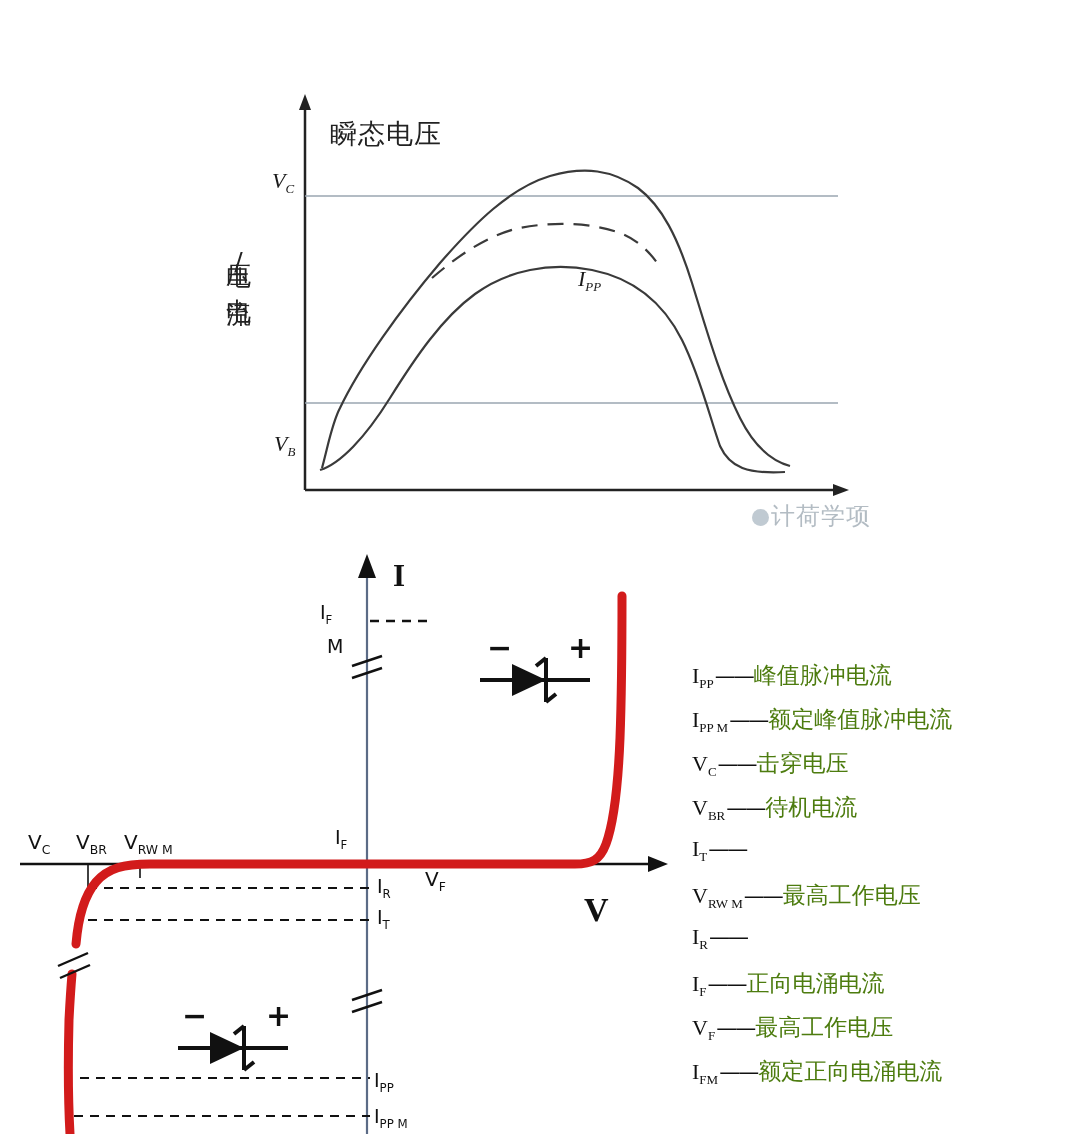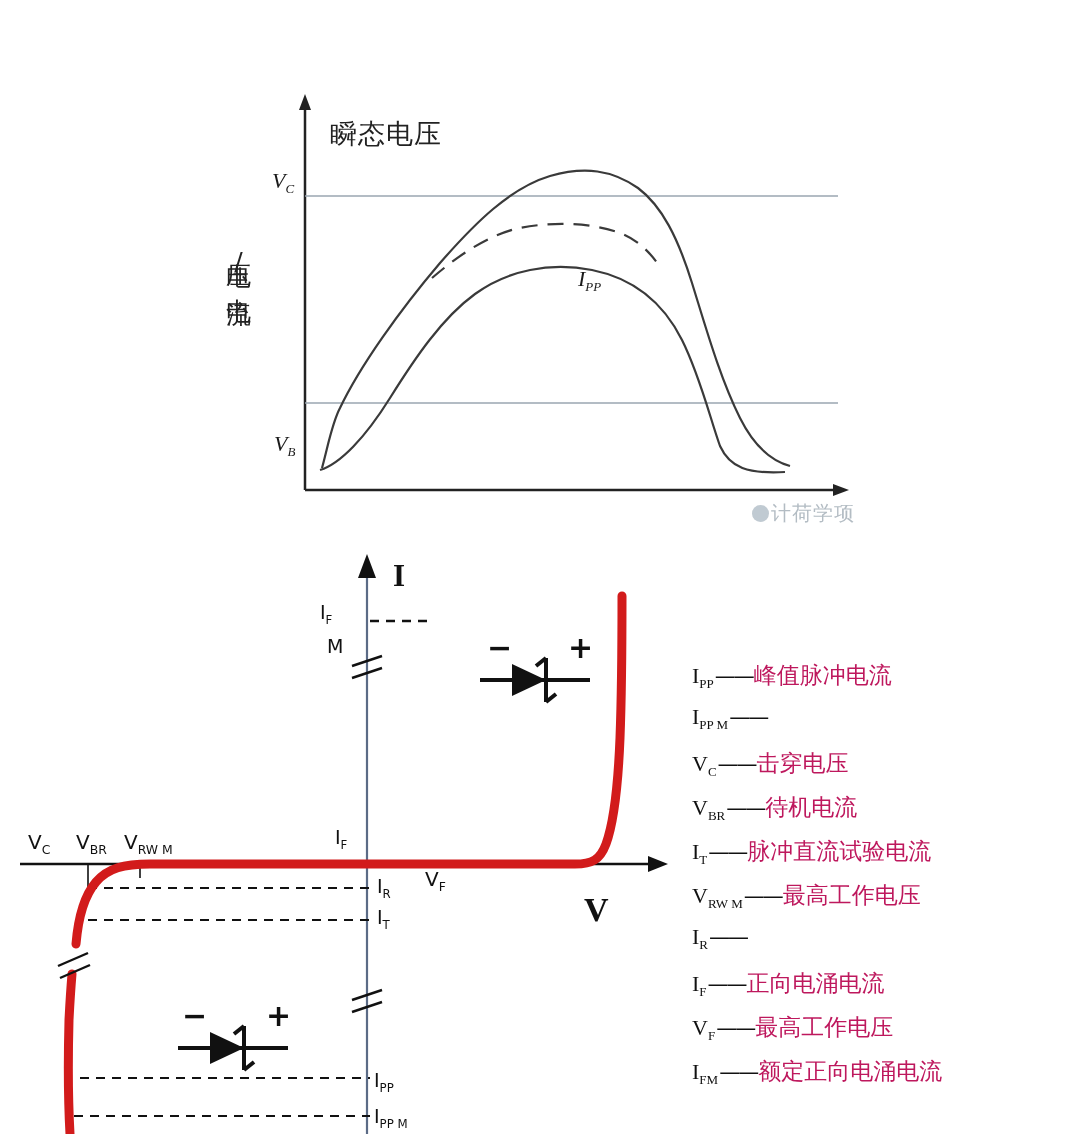--- a/index.html
+++ b/index.html
@@ -76,21 +76,21 @@
     top: 248px;
     font-size: 22px;
     font-style: italic;
     font-family: "Liberation Serif", serif;
   }
   .lab-ipp-top sub { font-size: 13px; }
   .watermark {
     position: absolute;
     left: 752px;
     top: 482px;
-    font-size: 20px;
+    font-size: 24px;
     font-family: "DejaVu Sans", sans-serif;
     color: #9aa6b0;
     opacity: 0.75;
     letter-spacing: 1px;
   }
   .watermark .wm-mark {
     display: inline-block;
     width: 17px; height: 17px;
     border-radius: 50%;
     background: #8fa0ae;
@@ -156,21 +156,21 @@
   }
   .legend-sym sub { font-size: 13px; }
   .legend-dash {
     font-size: 21px;
     color: #111;
     letter-spacing: -2px;
     margin: 0 1px;
   }
   .legend-text {
     font-size: 23px;
-    color: #be185d;
+    color: #4d7c0f;
     letter-spacing: 0px;
   }
 </style>
 </head>
 <body>
 
 <div id="page">
 
   <div class="fig-top">
     <svg width="680" height="450" viewBox="0 0 680 450">
@@ -325,38 +325,38 @@
 
     <div class="legend-row">
       <span class="legend-sym"><span>I</span><sub>PP</sub></span>
       <span class="legend-dash">——</span>
       <span class="legend-text">峰值脉冲电流</span>
     </div>
 
     <div class="legend-row">
       <span class="legend-sym"><span>I</span><sub>PP M</sub></span>
       <span class="legend-dash">——</span>
+      <span class="legend-text">额定峰值脉冲电流</span>
     </div>
 
     <div class="legend-row">
       <span class="legend-sym"><span>V</span><sub>C</sub></span>
       <span class="legend-dash">——</span>
       <span class="legend-text">击穿电压</span>
     </div>
 
     <div class="legend-row">
       <span class="legend-sym"><span>V</span><sub>BR</sub></span>
       <span class="legend-dash">——</span>
       <span class="legend-text">待机电流</span>
     </div>
 
     <div class="legend-row">
       <span class="legend-sym"><span>I</span><sub>T</sub></span>
       <span class="legend-dash">——</span>
-      <span class="legend-text">脉冲直流试验电流</span>
     </div>
 
     <div class="legend-row">
       <span class="legend-sym"><span>V</span><sub>RW M</sub></span>
       <span class="legend-dash">——</span>
       <span class="legend-text">最高工作电压</span>
     </div>
 
     <div class="legend-row">
       <span class="legend-sym"><span>I</span><sub>R</sub></span>

